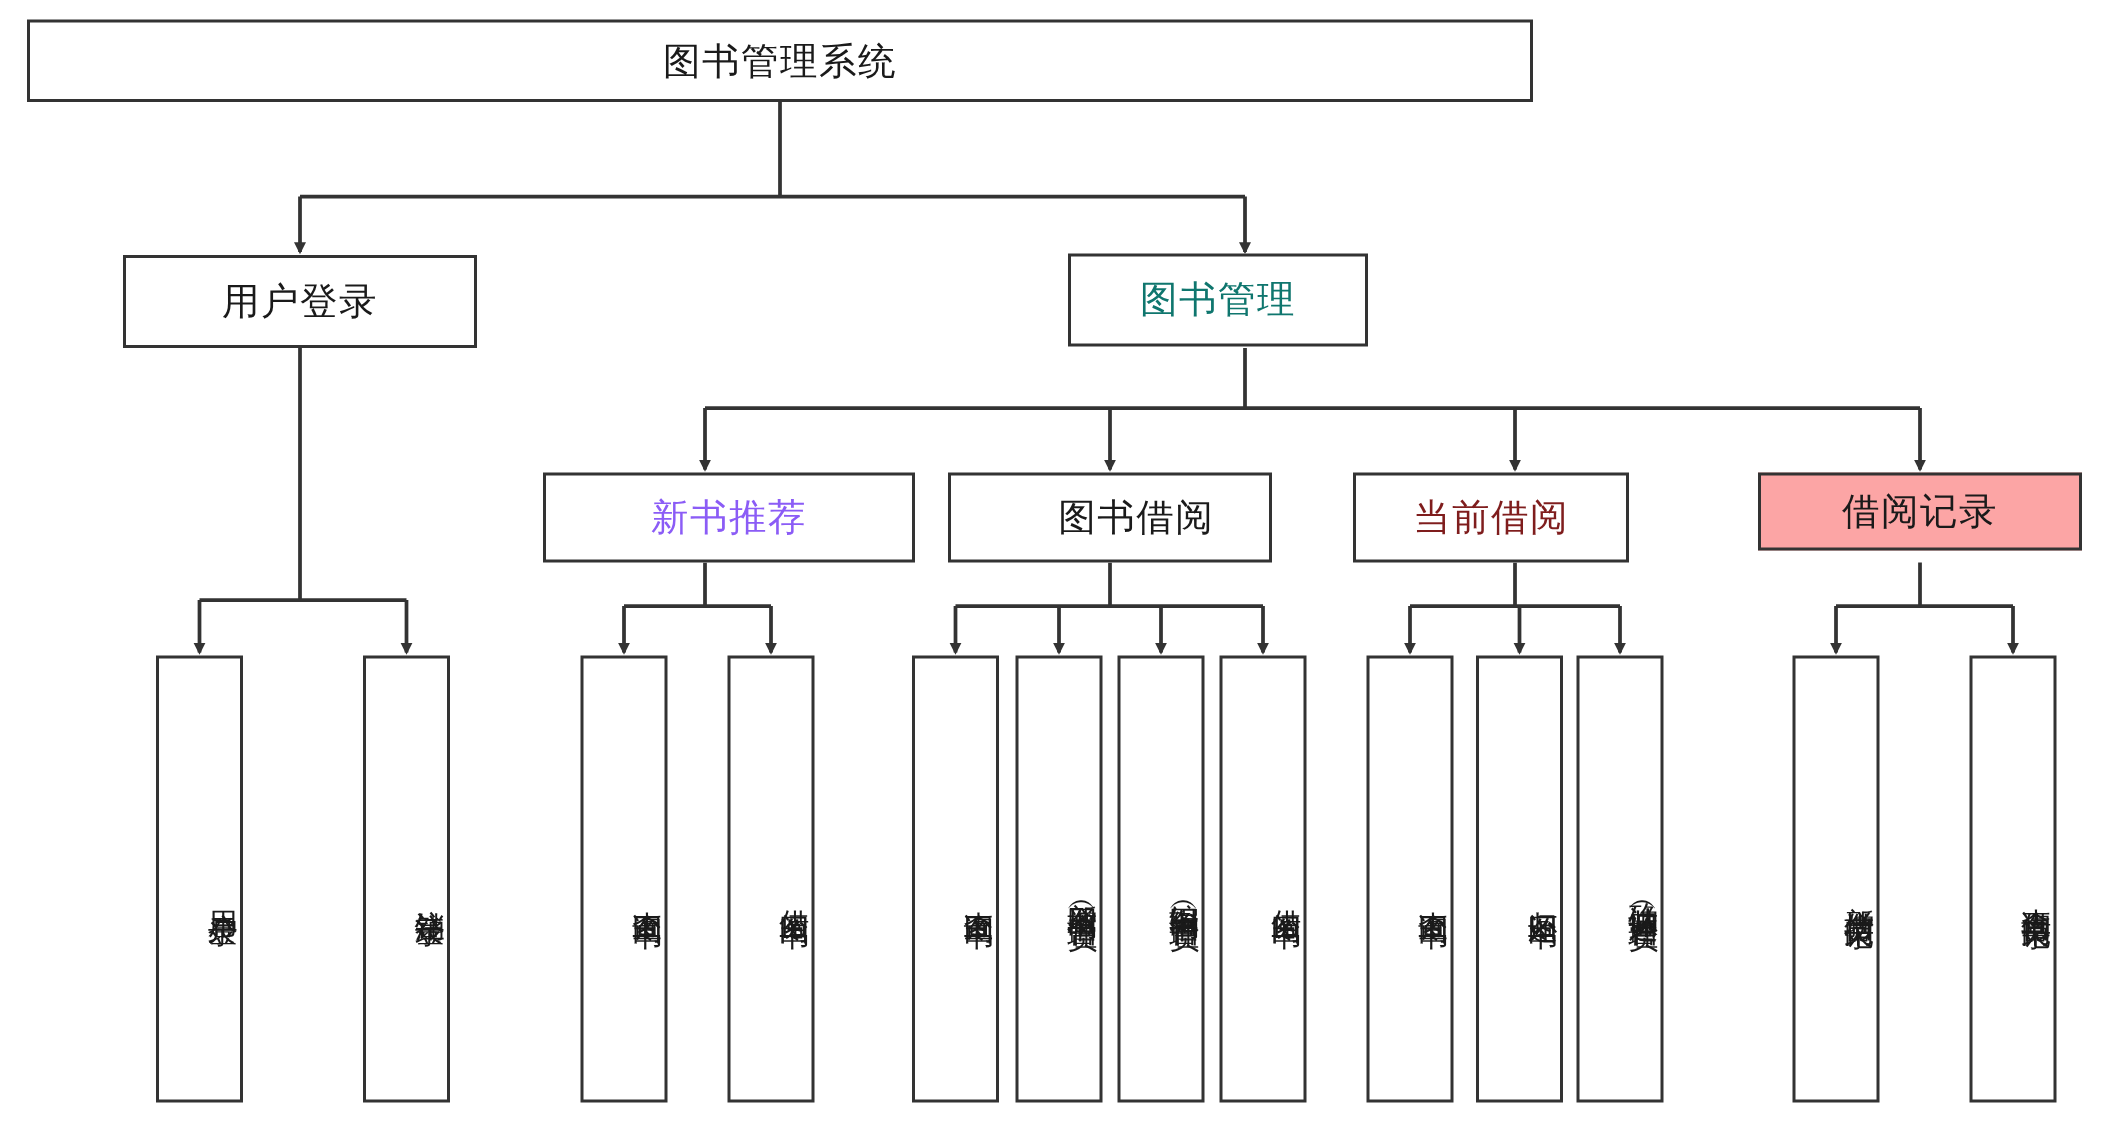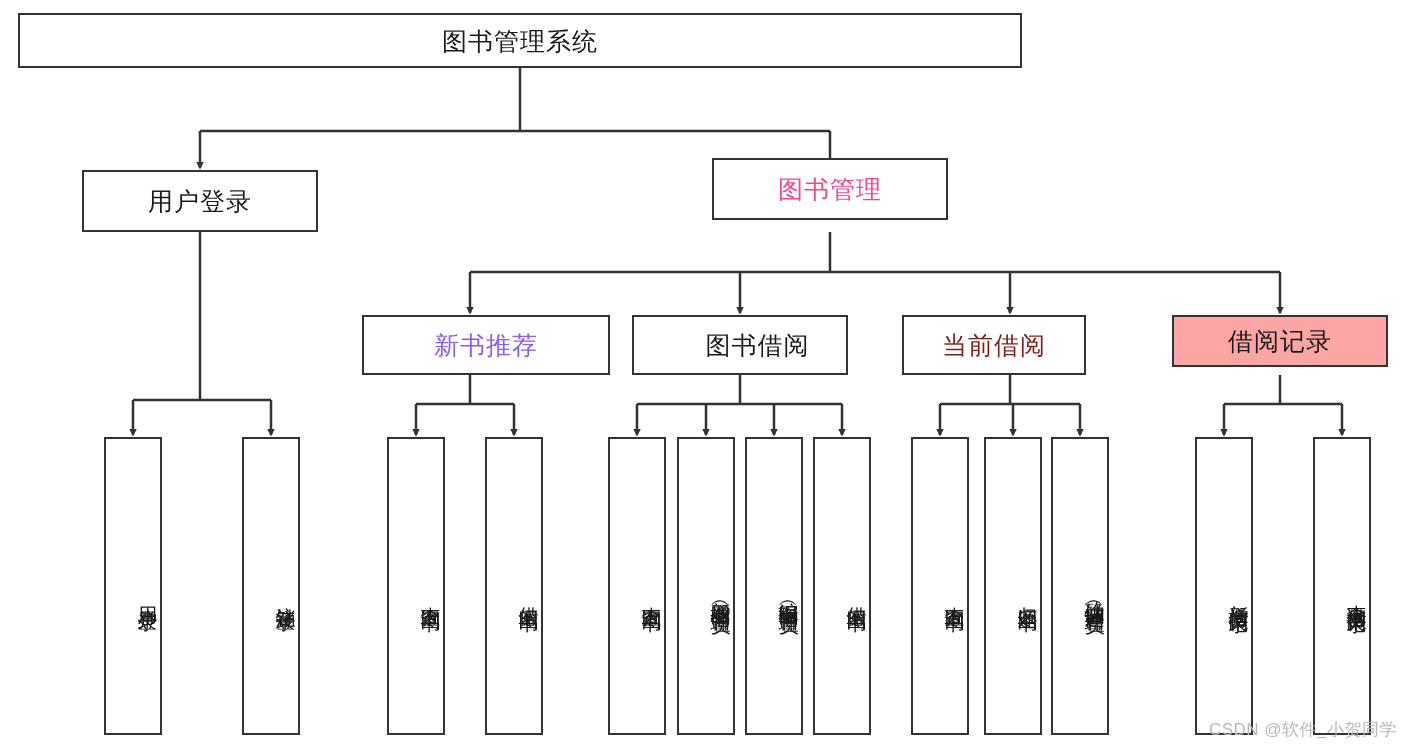--- a/index.html
+++ b/index.html
@@ -113,21 +113,21 @@
       <line x1="1224" y1="404" x2="1224" y2="435" stroke="#333333" stroke-width="2.5" marker-end="url(#arrow)"></line>
       <line x1="1342" y1="404" x2="1342" y2="435" stroke="#333333" stroke-width="2.5" marker-end="url(#arrow)"></line>
     </svg>
   <div id="nodes">
       <div class="node horizontal" style="left: 18px; top: 13px; width: 1004px; height: 55px; border-color: rgb(51, 51, 51); background: rgb(255, 255, 255); color: rgb(26, 26, 26);">
         <span class="label">图书管理系统</span>
       </div>
       <div class="node horizontal" style="left: 82px; top: 170px; width: 236px; height: 62px; border-color: rgb(51, 51, 51); background: rgb(255, 255, 255); color: rgb(26, 26, 26);">
         <span class="label">用户登录</span>
       </div>
-      <div class="node horizontal" style="left: 712px; top: 158px; width: 236px; height: 62px; border-color: rgb(51, 51, 51); background: rgb(255, 255, 255); color: #ec4899;">
+      <div class="node horizontal" style="left: 712px; top: 169px; width: 200px; height: 62px; border-color: rgb(51, 51, 51); background: rgb(255, 255, 255); color: #0f766e;">
         <span class="label">图书管理</span>
       </div>
       <div class="node horizontal" style="left: 362px; top: 315px; width: 248px; height: 60px; border-color: rgb(51, 51, 51); background: rgb(255, 255, 255); color: #8b5cf6;">
         <span class="label">新书推荐</span>
       </div>
       <div class="node horizontal" style="left: 632px; top: 315px; width: 216px; height: 60px; border-color: rgb(51, 51, 51); background: rgb(255, 255, 255); color: rgb(26, 26, 26); padding-left: 35px;">
         <span class="label">图书借阅</span>
       </div>
       <div class="node horizontal" style="left: 902px; top: 315px; width: 184px; height: 60px; border-color: rgb(51, 51, 51); background: rgb(255, 255, 255); color: #7f1d1d;">
         <span class="label">当前借阅</span>
@@ -168,14 +168,13 @@
       <div class="node vertical" style="left: 1051px; top: 437px; width: 58px; height: 298px; border-color: rgb(51, 51, 51); background: rgb(255, 255, 255); color: rgb(26, 26, 26);">
         <span class="label">确认归还（管理员）</span>
       </div>
       <div class="node vertical" style="left: 1195px; top: 437px; width: 58px; height: 298px; border-color: rgb(51, 51, 51); background: rgb(255, 255, 255); color: rgb(26, 26, 26);">
         <span class="label">新增借阅记录</span>
       </div>
       <div class="node vertical" style="left: 1313px; top: 437px; width: 58px; height: 298px; border-color: rgb(51, 51, 51); background: rgb(255, 255, 255); color: rgb(26, 26, 26);">
         <span class="label">查询借阅记录</span>
       </div>
     </div>
-  <div id="watermark">CSDN @软件_小贺同学</div>
 </div>
 
 </body></html>

